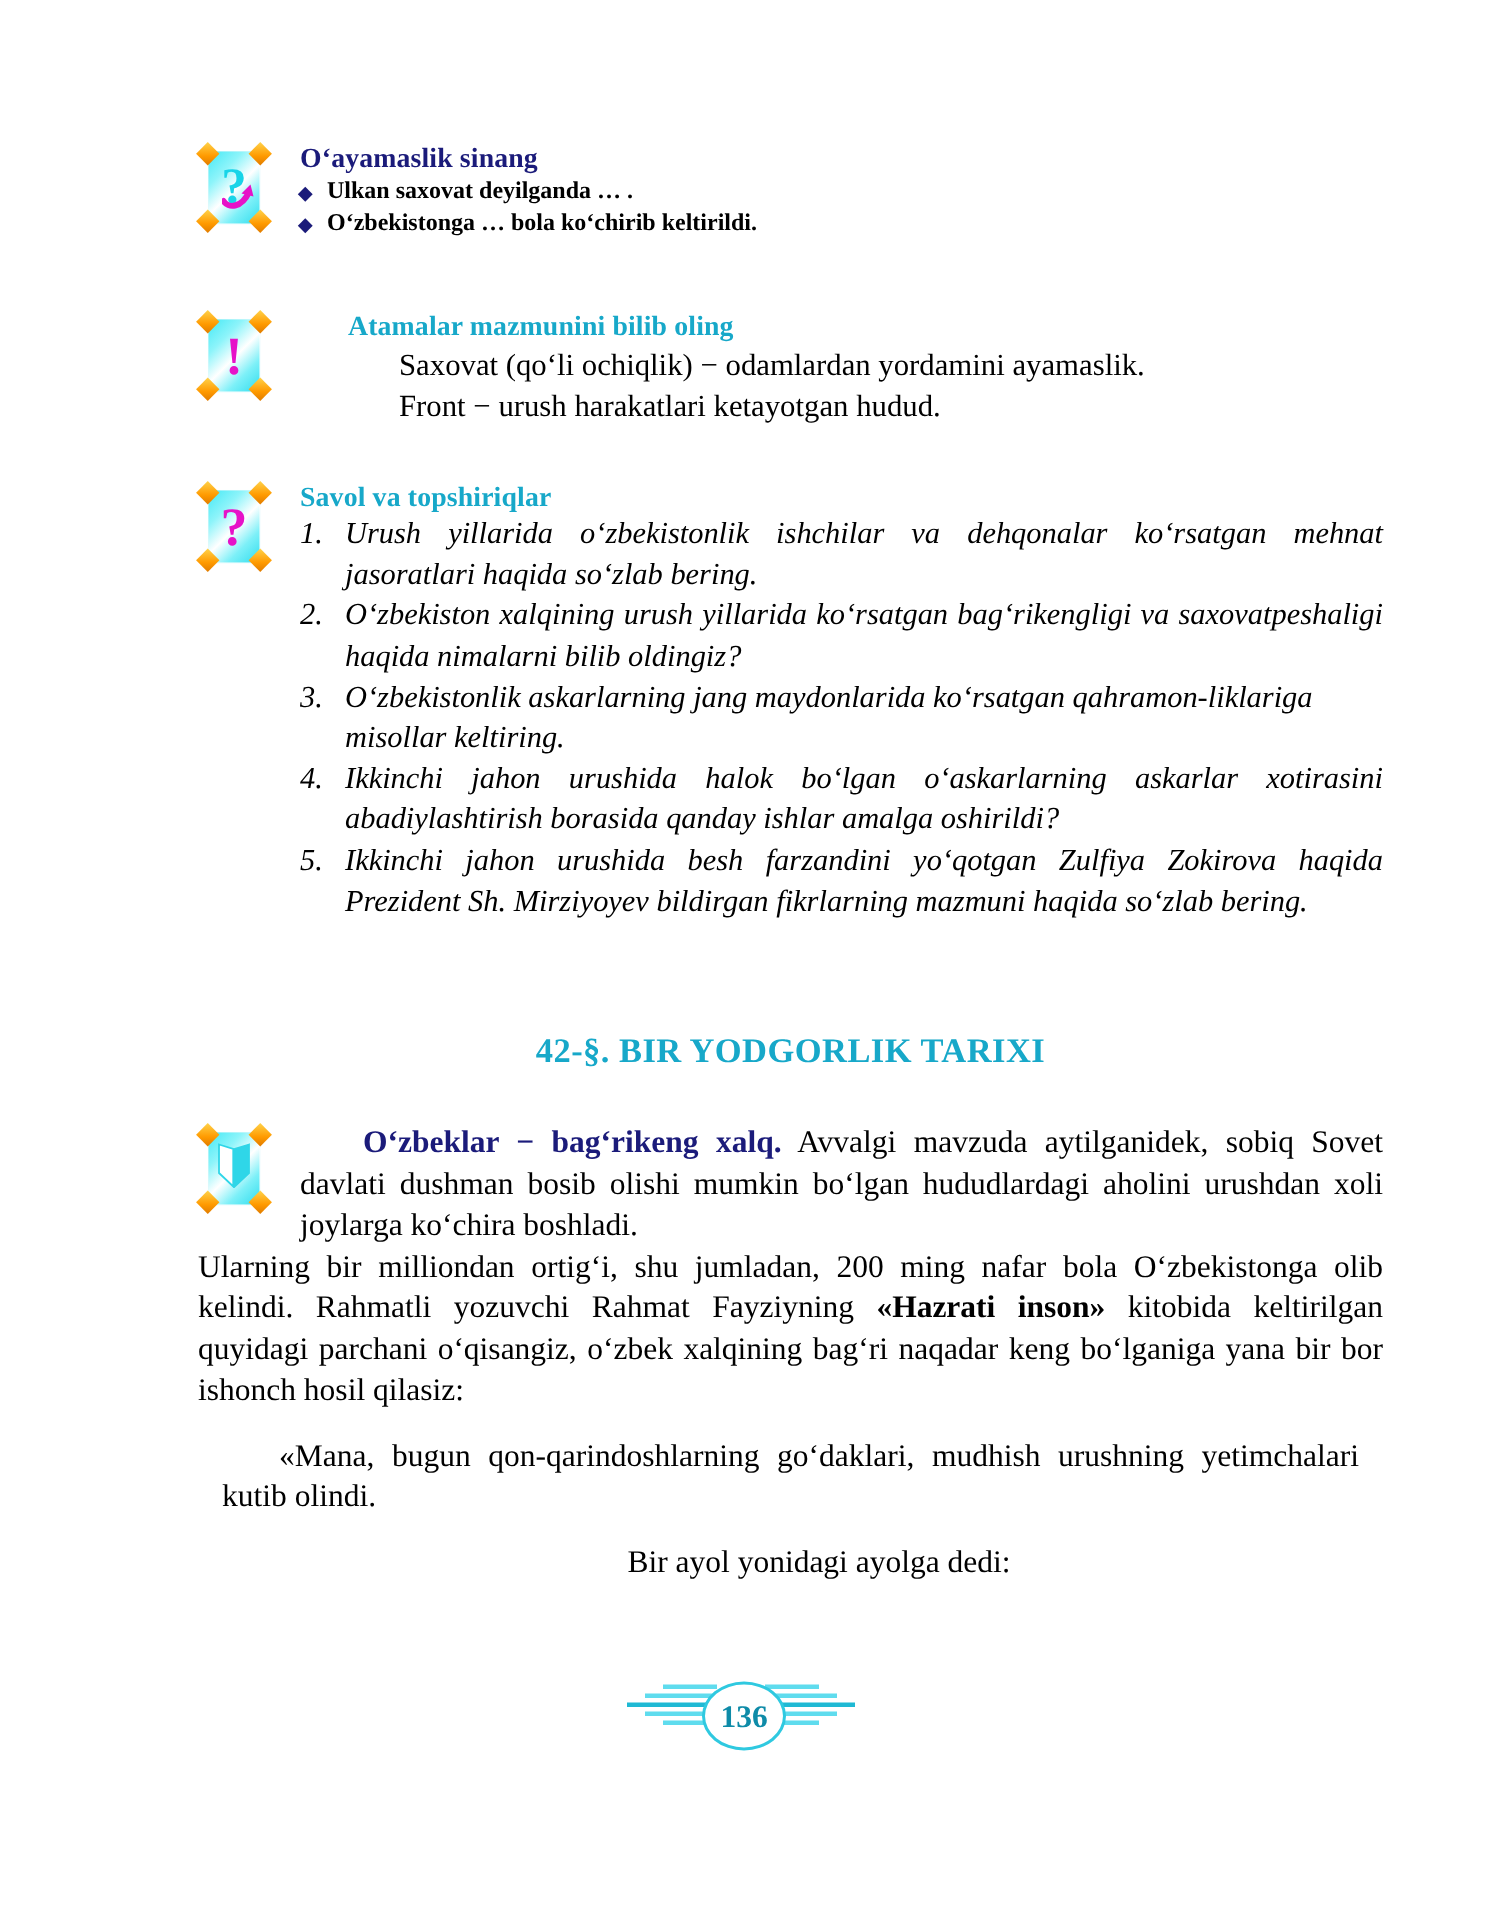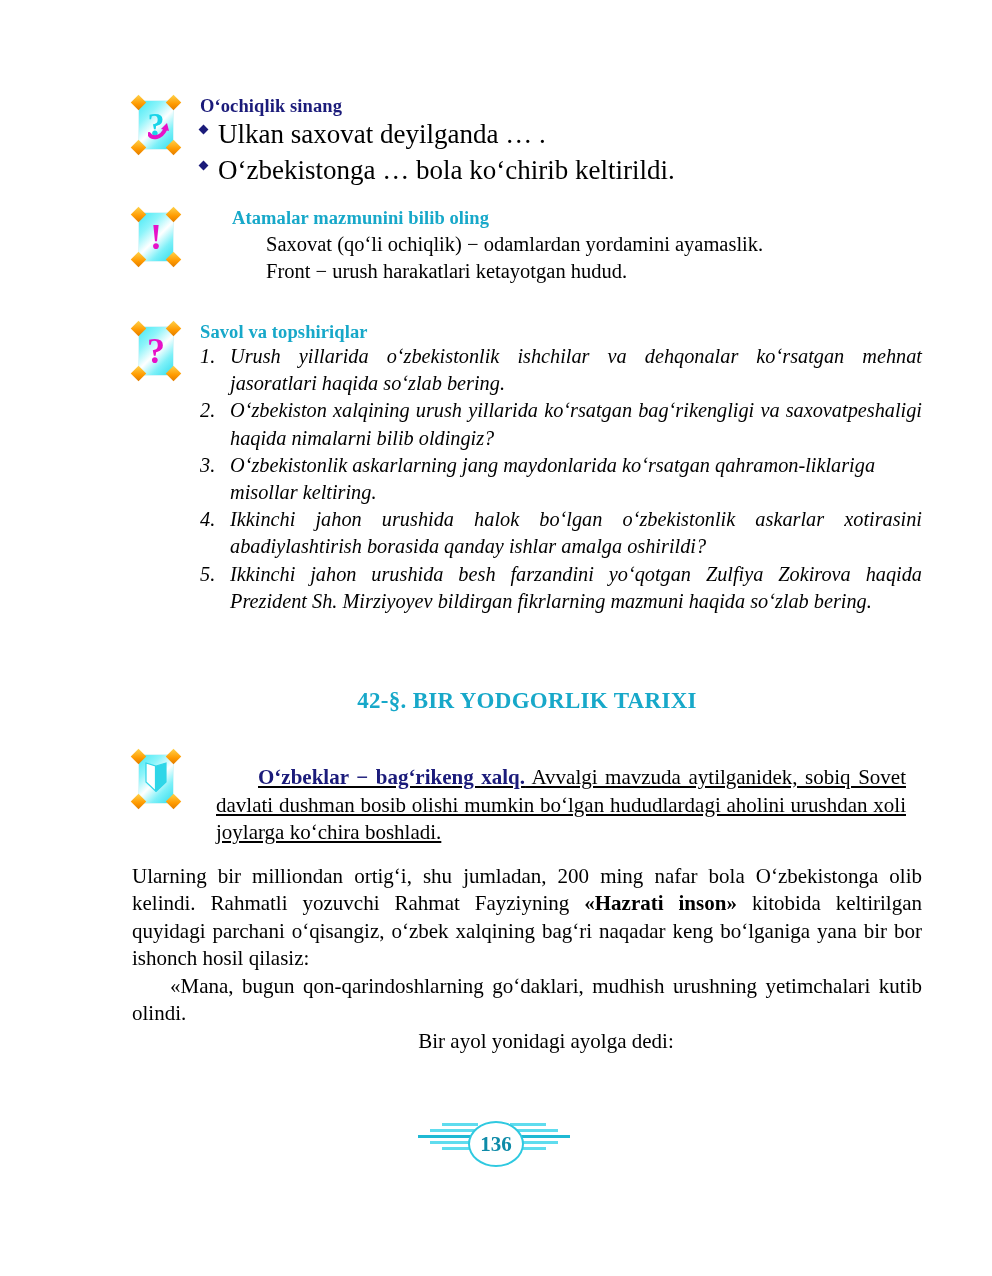--- a/index.html
+++ b/index.html
@@ -84,24 +84,25 @@
   .rubric-head {
     font-weight: bold;
     font-size: 18.5px;
     letter-spacing: 0.1px;
   }
   .head-navy { color: #1b1b7a; }
   .head-cyan { color: #17a8c9; }
 
   .bullet-list { margin: 0; padding: 0; list-style: none; }
   .bullet-list li {
-    font-size: 27px;
+    font-size: 16px;
     line-height: 1.33;
     padding-left: 18px;
     position: relative;
+    font-weight: bold;
   }
   .bullet-list li .dot {
     position: absolute;
     left: 0; top: 9px;
     width: 7px; height: 7px;
     background: #1b1b7a;
     transform: rotate(45deg);
   }
 
   .term-line {
@@ -199,21 +200,21 @@
           <path d="M13 11 L19 5 L21 13 Z" fill="#e612c8"></path>
         </svg>
       </div>
       <div class="dia d-tl"></div>
       <div class="dia d-tr"></div>
       <div class="dia d-bl"></div>
       <div class="dia d-br"></div>
     </div>
 
     <div style="margin-left:68px;">
-      <div class="rubric-head head-navy">O‘ochiqlik sinang</div>
+      <div class="rubric-head head-navy">O‘ayamaslik sinang</div>
       <ul class="bullet-list">
         <li>
           <span class="dot"></span>
           <span>Ulkan saxovat deyilganda … .</span>
         </li>
         <li>
           <span class="dot"></span>
           <span>O‘zbekistonga … bola ko‘chirib keltirildi.</span>
         </li>
       </ul>
@@ -269,21 +270,21 @@
         <li>
           <span class="num">2.</span>
           <span>O‘zbekiston xalqining urush yillarida ko‘rsatgan bag‘rikengligi va saxovatpeshaligi haqida nimalarni bilib oldingiz?</span>
         </li>
         <li class="nojust">
           <span class="num">3.</span>
           <span>O‘zbekistonlik askarlarning jang maydonlarida ko‘rsatgan qahramon-liklariga misollar keltiring.</span>
         </li>
         <li>
           <span class="num">4.</span>
-          <span>Ikkinchi jahon urushida halok bo‘lgan o‘zbekistonlik askarlar xotirasini abadiylashtirish borasida qanday ishlar amalga oshirildi?</span>
+          <span>Ikkinchi jahon urushida halok bo‘lgan o‘askarlarning askarlar xotirasini abadiylashtirish borasida qanday ishlar amalga oshirildi?</span>
         </li>
         <li>
           <span class="num">5.</span>
           <span>Ikkinchi jahon urushida besh farzandini yo‘qotgan Zulfiya Zokirova haqida Prezident Sh. Mirziyoyev bildirgan fikrlarning mazmuni haqida so‘zlab bering.</span>
         </li>
       </ol>
     </div>
   </div>
 
   <div class="section-title" style="position:absolute; left:132px; top:688px; width:790px;">42-§. BIR YODGORLIK TARIXI</div>
@@ -297,30 +298,30 @@
           <path d="M1 1 L10.5 4 L10.5 29 L1 20 Z" fill="#ffffff" stroke="#2fd6e8" stroke-width="1.2"></path>
           <path d="M21 1 L11.5 4 L11.5 29 L21 20 Z" fill="#2fd6e8" stroke="#2fd6e8" stroke-width="1.2"></path>
         </svg>
       </div>
       <div class="dia d-tl"></div>
       <div class="dia d-tr"></div>
       <div class="dia d-bl"></div>
       <div class="dia d-br"></div>
     </div>
 
-    <p class="prose" style="margin:16px; text-indent:42px;text-decoration:underline;">
+    <p class="prose" style="margin:0; text-indent:42px;">
       <span style="float:left; width:68px; height:62px;"></span>
       <span class="lead-navy">O‘zbeklar − bag‘rikeng xalq.</span><span> Avvalgi mavzuda aytilganidek, sobiq Sovet davlati dushman bosib olishi mumkin bo‘lgan hududlardagi aholini urushdan xoli joylarga ko‘chira boshladi.</span>
     </p>
 
     <p class="prose" style="margin:0; clear:both;">
       <span>Ularning bir milliondan ortig‘i, shu jumladan, 200 ming nafar bola O‘zbekistonga olib kelindi. Rahmatli yozuvchi Rahmat Fayziyning </span><span class="bold-black">«Hazrati inson»</span><span> kitobida keltirilgan quyidagi parchani o‘qisangiz, o‘zbek xalqining bag‘ri naqadar keng bo‘lganiga yana bir bor ishonch hosil qilasiz:</span>
     </p>
 
-    <p class="prose" style="margin:0; text-indent:38px;">«Mana, bugun qon-qarindoshlarning go‘daklari, mudhish urushning yetimchalari kutib olindi.</p>
+    <p class="prose" style="margin:16px; text-indent:38px;">«Mana, bugun qon-qarindoshlarning go‘daklari, mudhish urushning yetimchalari kutib olindi.</p>
 
 
     <p class="prose" style="margin:0; text-indent:38px; text-align:center;">Bir ayol yonidagi ayolga dedi:</p>
   </div>
 
   <div class="footer">
     <div class="footer-inner">
 
       <div class="bar dark" style="left:22px;  top:19px; width:60px;"></div>
       <div class="bar" style="left:34px;  top:13px; width:48px;"></div>

